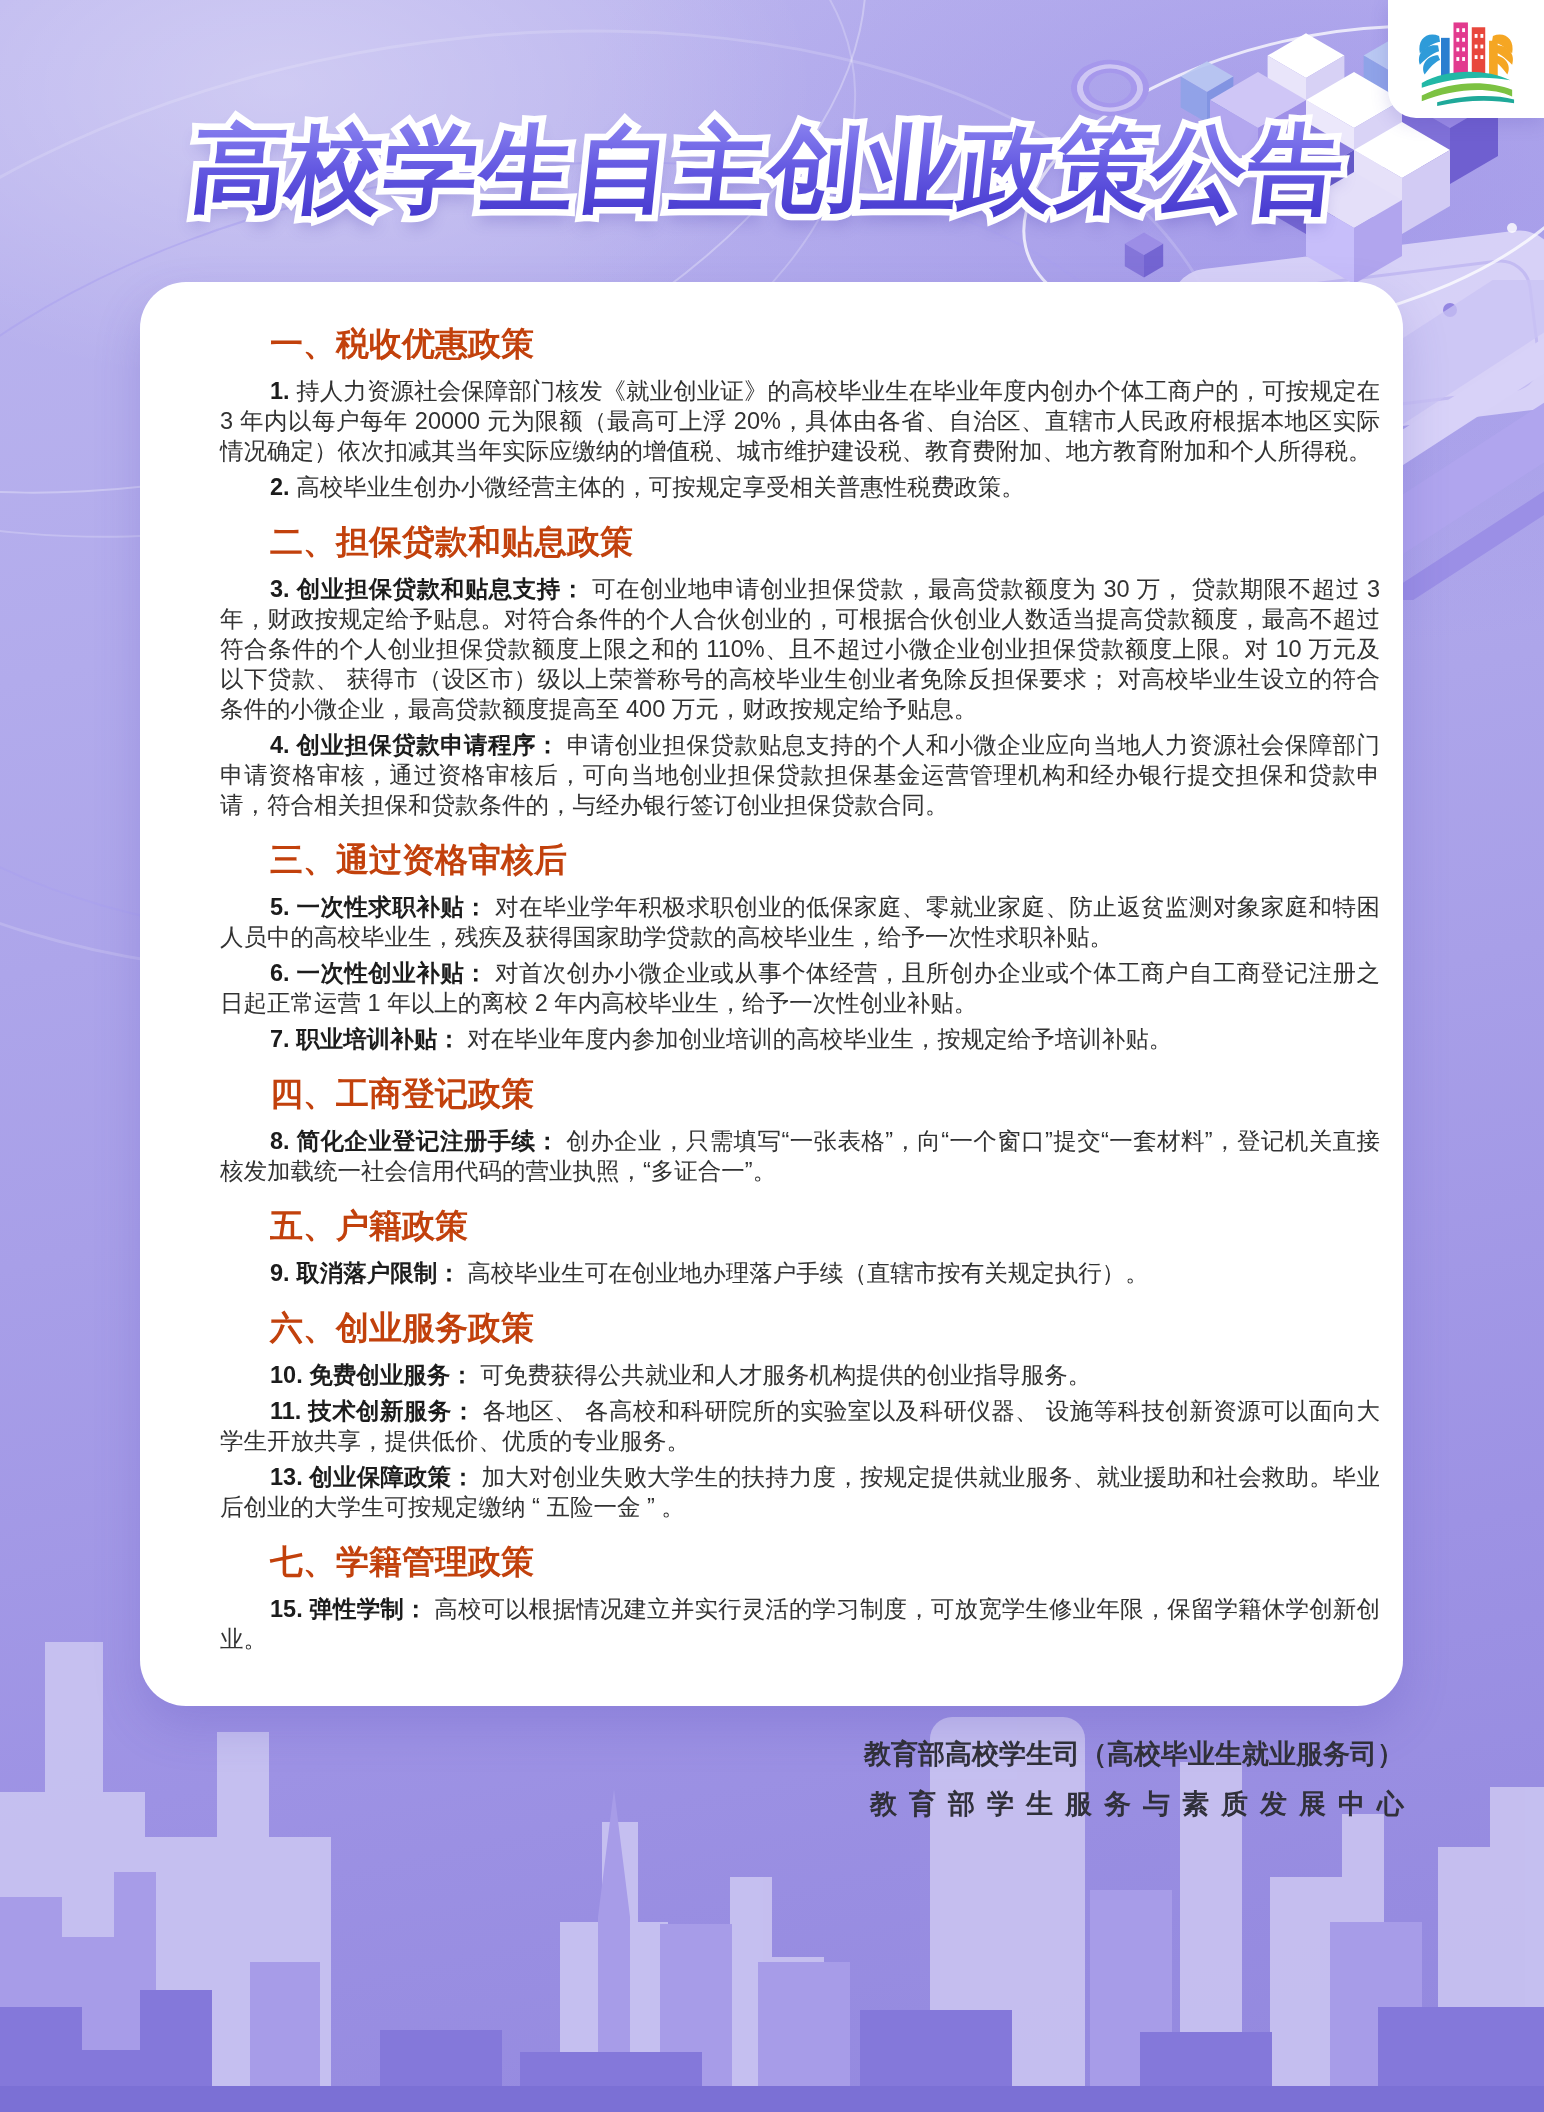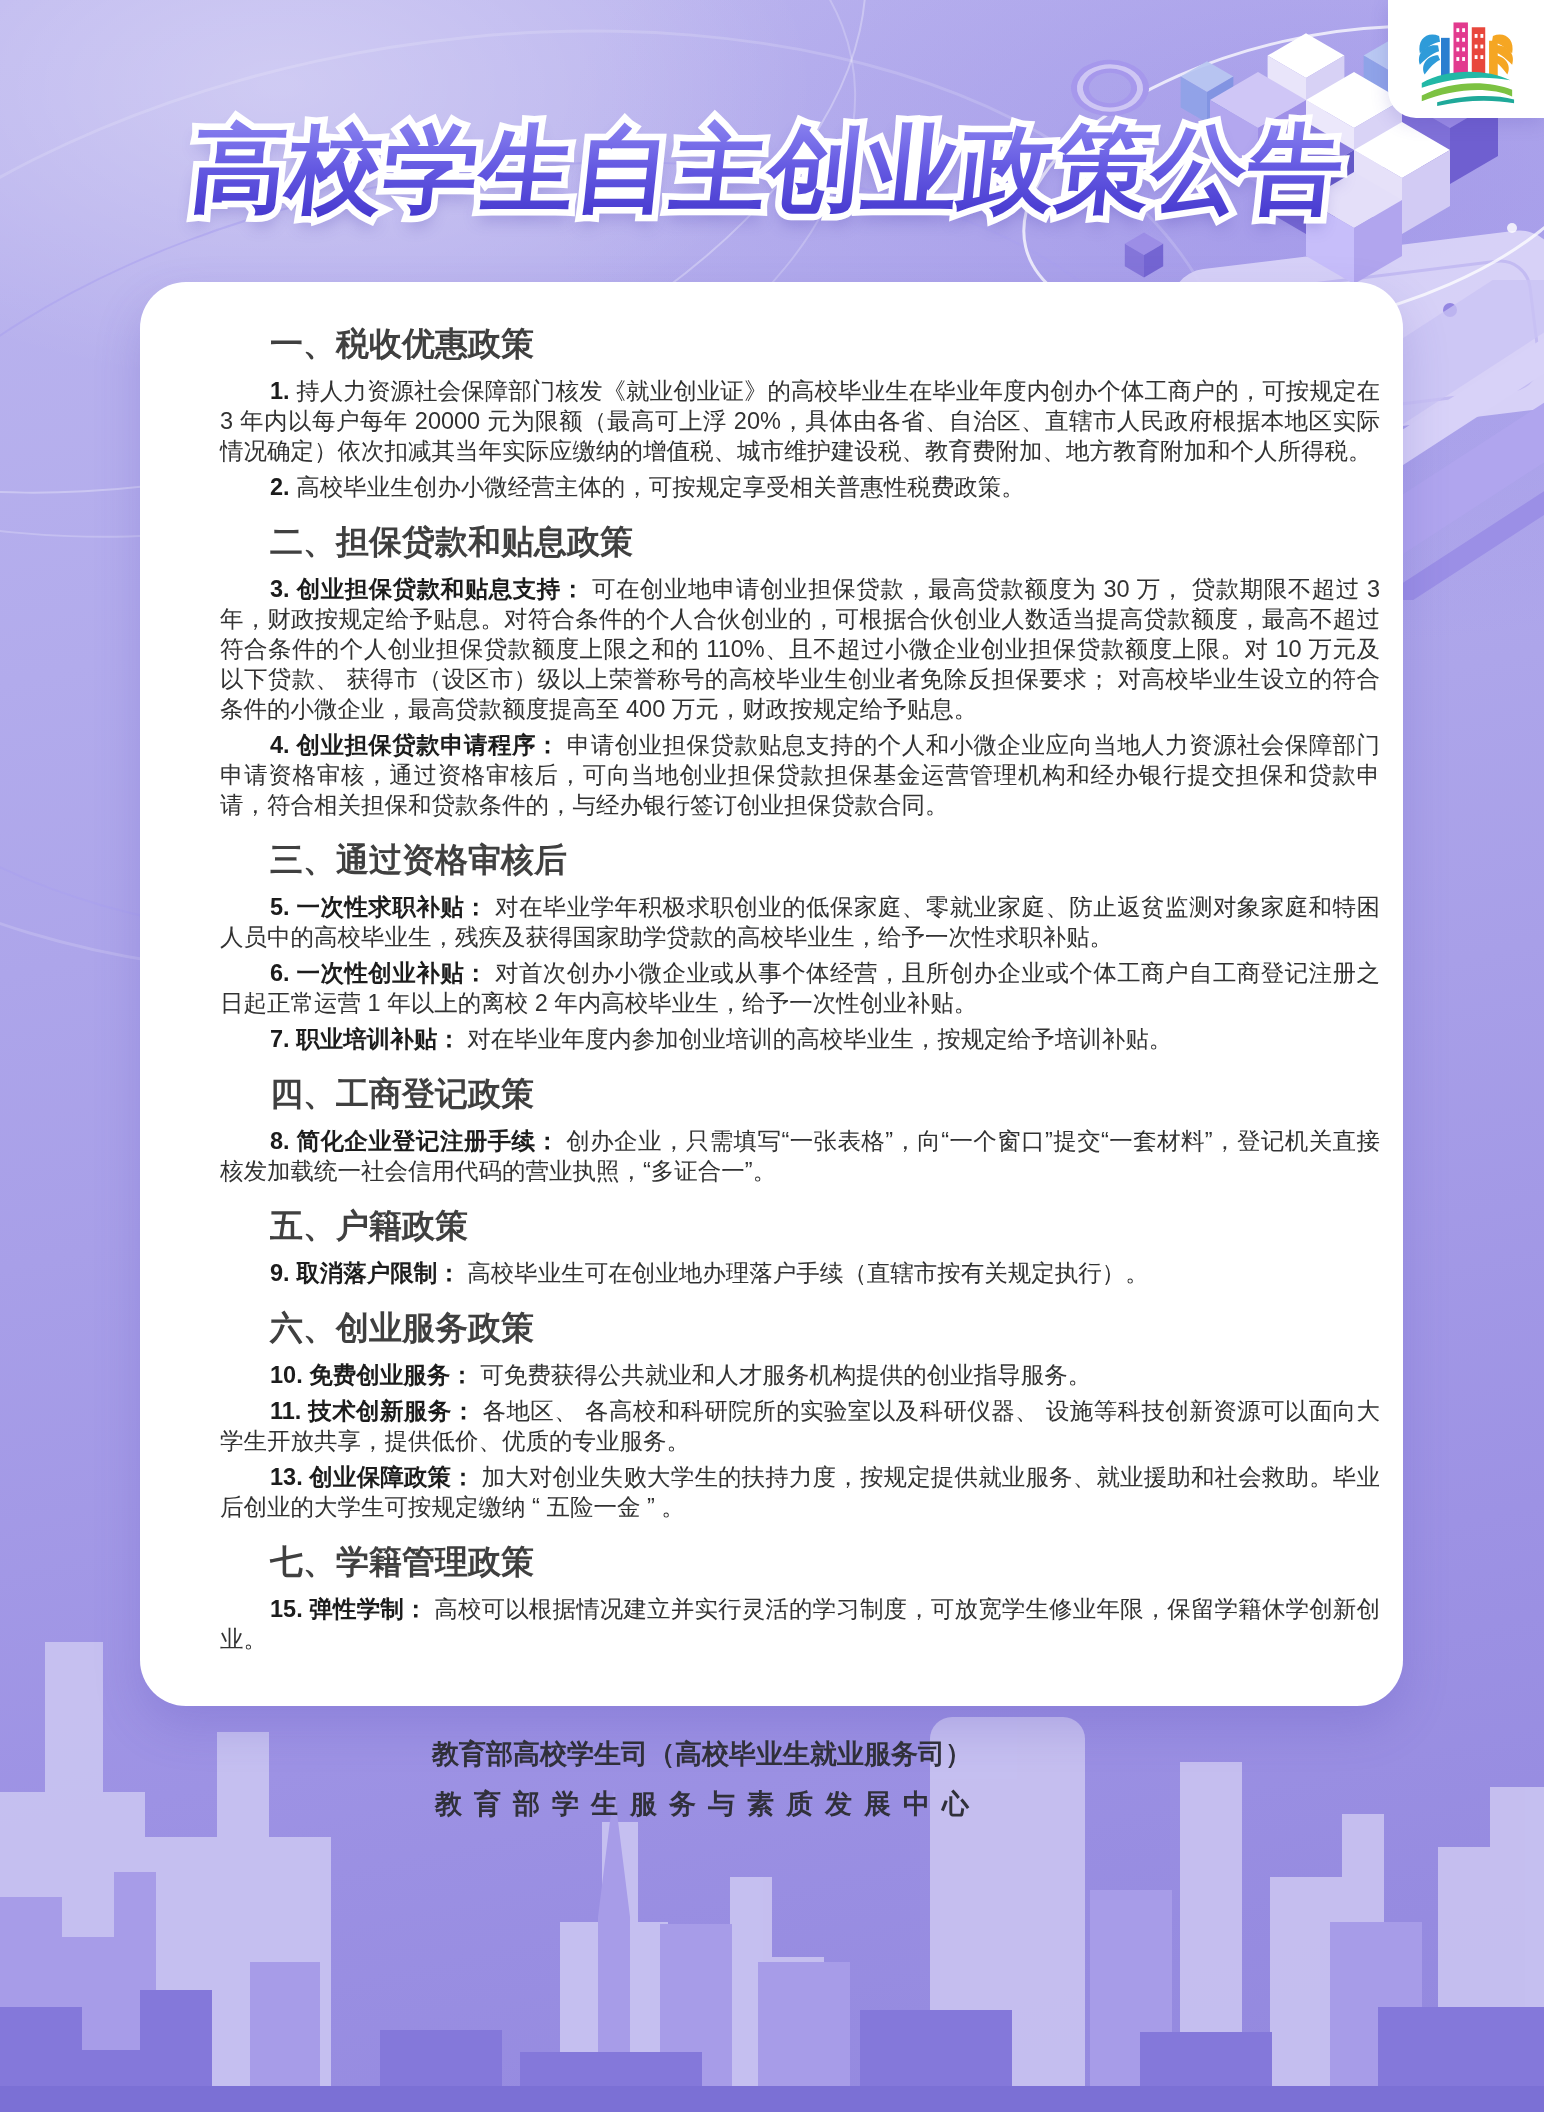--- a/index.html
+++ b/index.html
@@ -31,26 +31,26 @@
   .title-wrap{position:relative;display:inline-block;transform:skewX(-6deg);white-space:nowrap;}
   .title-layer{font-size:95px;font-weight:800;letter-spacing:1px;line-height:1.08;}
   .title-back{position:absolute;left:0;top:0;color:#5046d4;-webkit-text-stroke:13px #ffffff;
     text-shadow:0 10px 16px rgba(74,62,178,.40);}
   .title-front{position:relative;background:linear-gradient(180deg,#8d86f1 0%,#655ae2 48%,#4336cd 100%);
     -webkit-background-clip:text;background-clip:text;color:transparent;}
   
   .card{position:relative;z-index:4;margin:0 141px 0 140px;box-sizing:border-box;width:1263px;
     background:#ffffff;border-radius:46px;padding:42px 23px 46px 80px;
     box-shadow:0 20px 46px rgba(80,68,180,.22);}
-  .sec-h{font-size:33px;font-weight:700;color:#404040;margin:20px 0 12px 50px;line-height:40px;}
+  .sec-h{font-size:33px;font-weight:700;color:#c2410c;margin:20px 0 12px 50px;line-height:40px;}
   .section:first-child .sec-h{margin-top:0;}
   .para{font-size:23.5px;line-height:30px;color:#323232;text-align:justify;text-indent:50px;margin:6px 0;}
   .lead{color:#1c1c1c;font-weight:700;}
   
-  .footer{position:relative;z-index:6;margin-top:30px;padding-right:140px;text-align:center;color:#30303a;}
+  .footer{position:relative;z-index:6;margin-top:30px;padding-right:140px;text-align:right;color:#30303a;}
   .footer-l1{font-size:27px;font-weight:700;margin:0 0 14px 0;}
   .footer-l2{font-size:27px;font-weight:700;letter-spacing:12px;margin:0 -12px 12px 0;}
   
   .skyline{position:absolute;left:0;bottom:0;width:1544px;height:620px;z-index:1;pointer-events:none;}
   
   .logo-card{position:absolute;top:0;right:0;width:156px;height:118px;background:#ffffff;
     border-radius:0 0 0 28px;z-index:7;display:flex;align-items:center;justify-content:center;
     box-shadow:0 6px 18px rgba(80,68,180,.18);}
 </style>
 </head>

